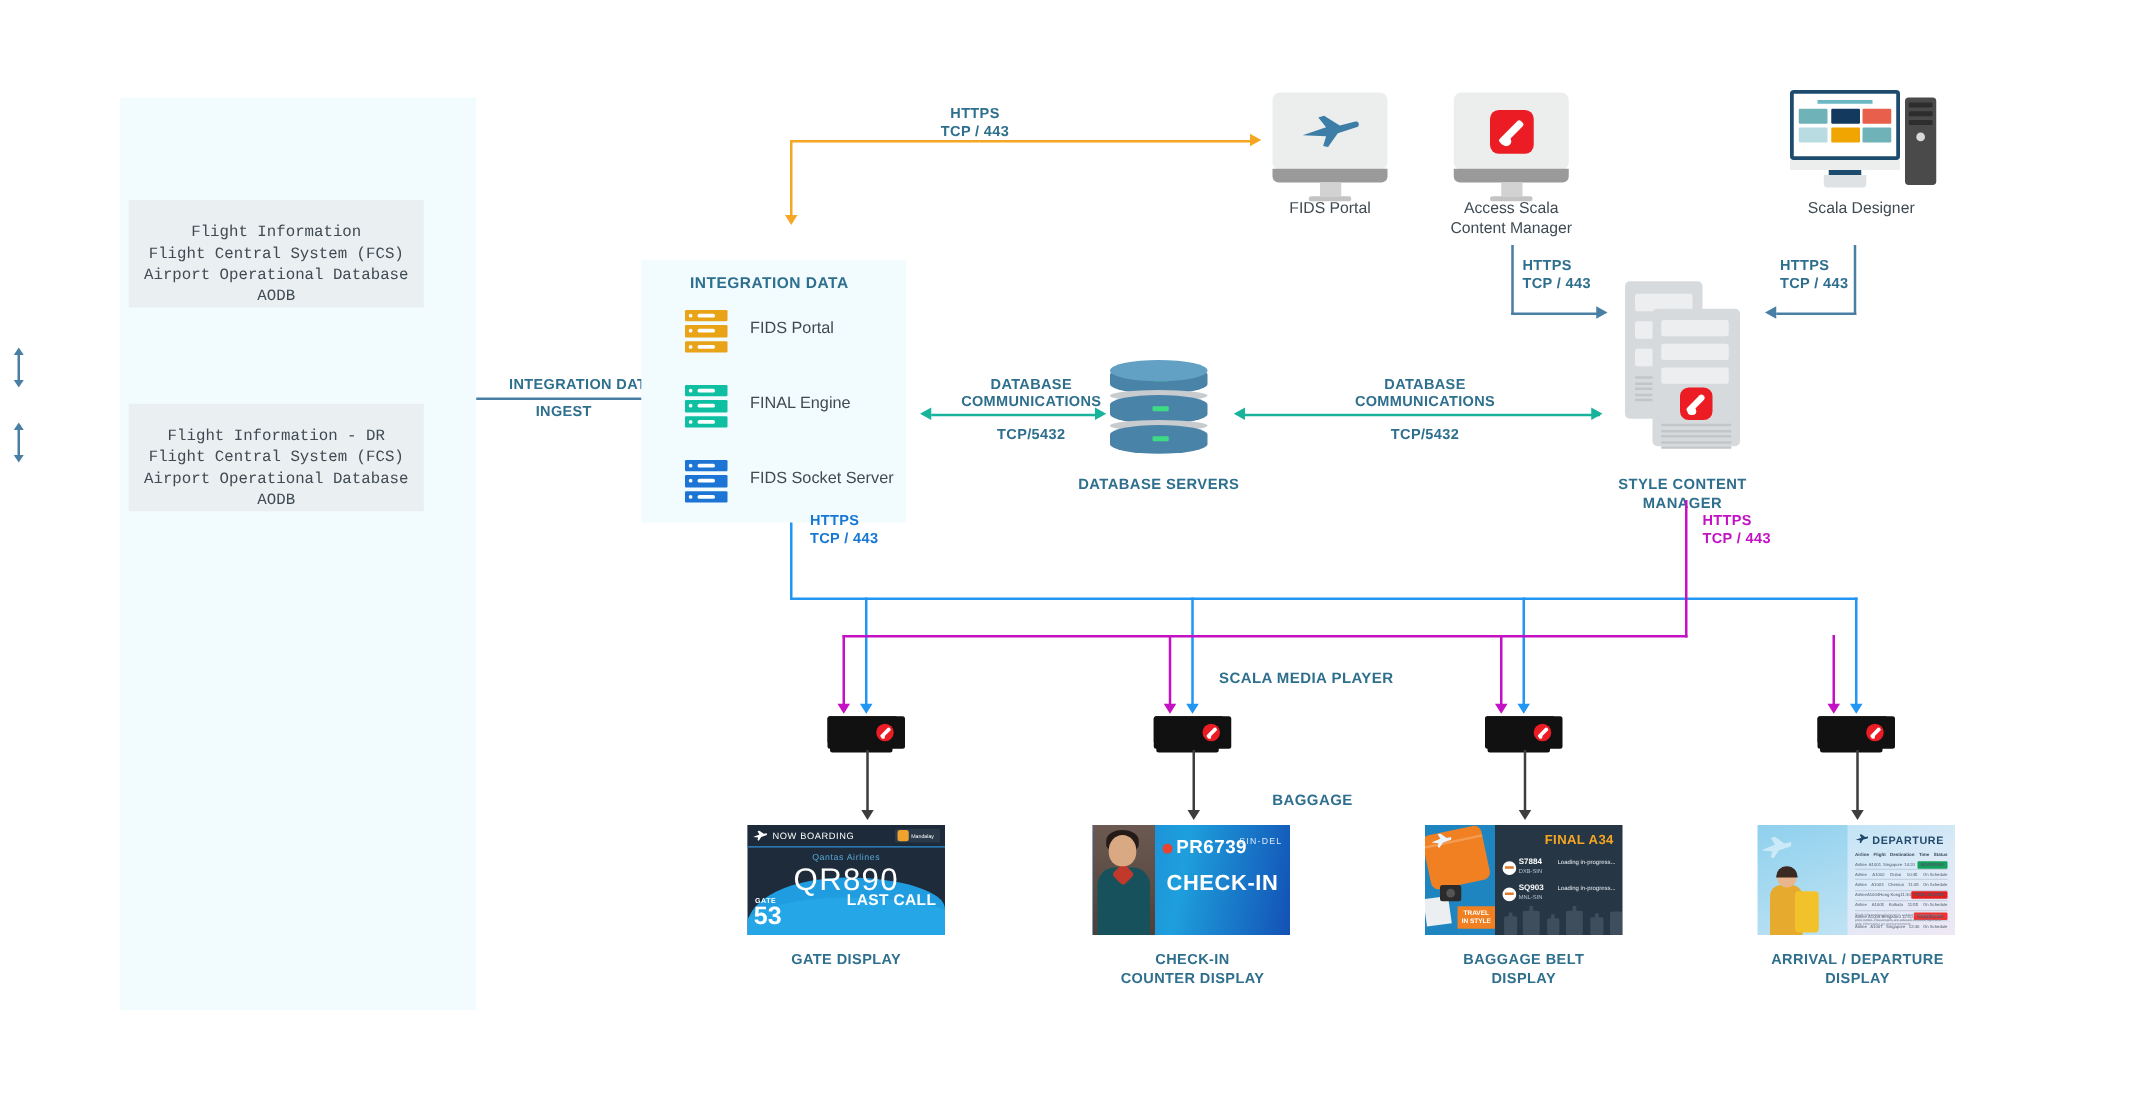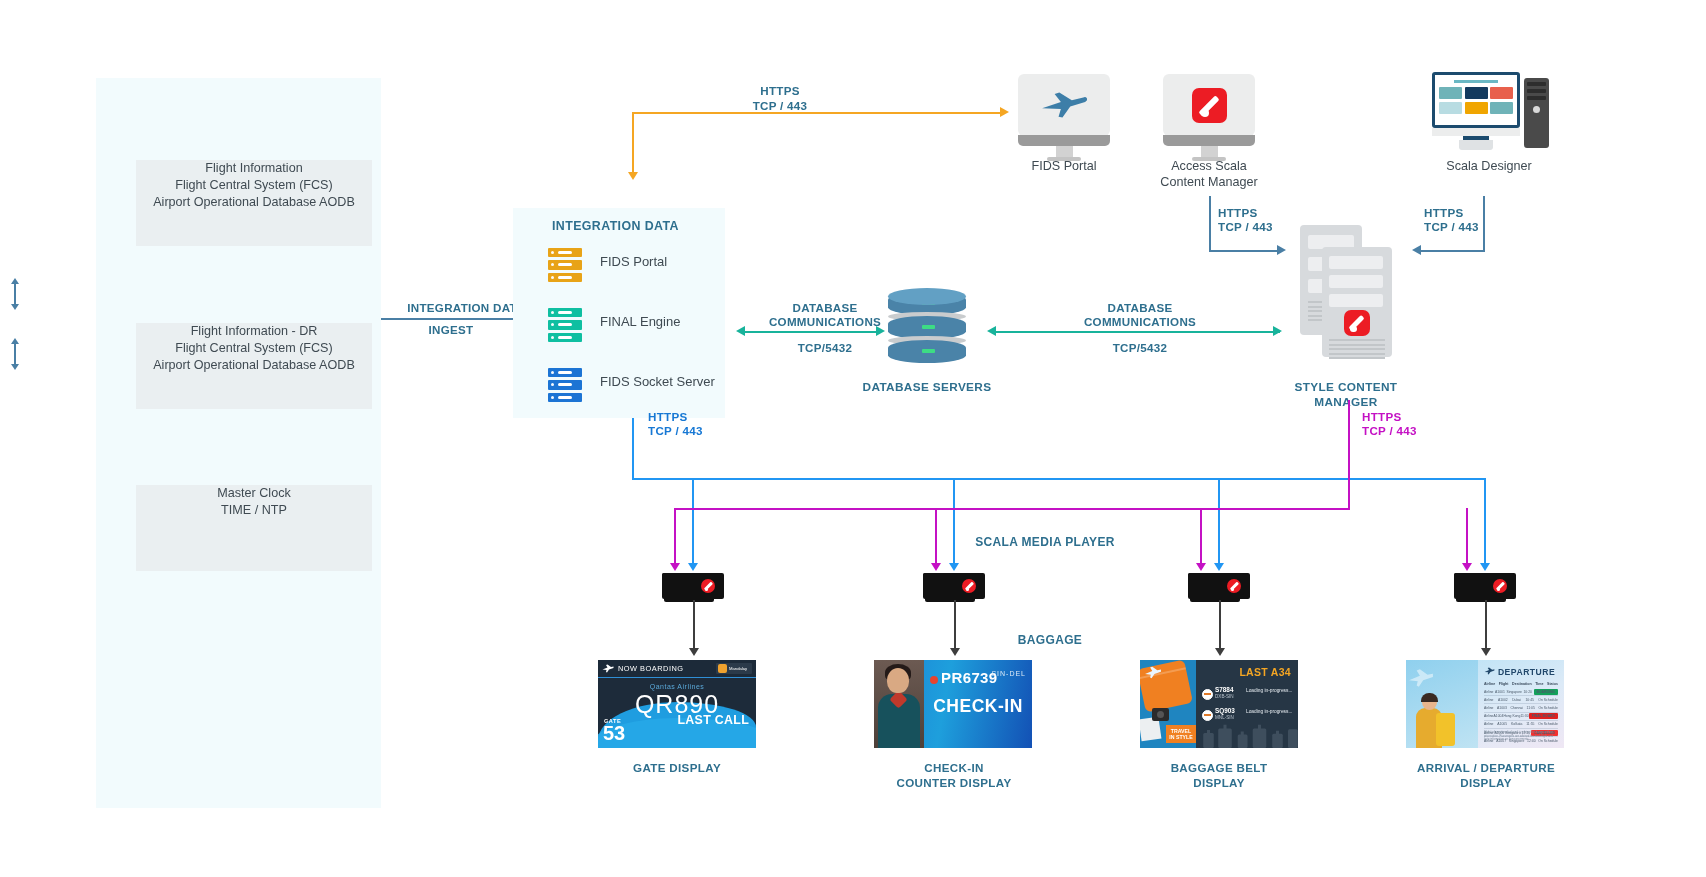--- a/index.html
+++ b/index.html
@@ -3,22 +3,22 @@
 <meta charset="utf-8">
 <style>
   html,body{margin:0;padding:0;background:#ffffff;}
   body{width:1706px;height:877px;position:relative;overflow:hidden;
        font-family:"Liberation Sans","DejaVu Sans",sans-serif;}
   .stage{position:absolute;left:0;top:0;width:1706px;height:877px;}
   .abs{position:absolute;}
 
   
   #source-column{left:96px;top:78px;width:285px;height:730px;background:#f2fbfd;}
-  .source-box{position:absolute;left:136px;width:236px;background:#eaeff1;
-              display:flex;align-items:flex-start;justify-content:center;text-align:center;}
+  .source-box{position:absolute;left:103px;width:236px;background:#eaeff1;
+              display:flex;align-items:flex-end;justify-content:center;text-align:center;font-family:Liberation Mono, monospace;}
   .source-box span{color:#3f4a52;font-size:12.6px;line-height:17px;}
   #source-box-flight-info{top:160px;height:86px;}
   #source-box-flight-info-dr{top:323px;height:86px;}
   #source-box-master-clock{top:485px;height:86px;}
   #source-box-baggage{top:645px;height:86px;}
 
   
   #integration-panel{left:513px;top:208px;width:212px;height:210px;background:#f2fbfd;}
   #integration-title{left:552px;top:219px;color:#2e6f8e;font-size:12.4px;
                      font-weight:bold;letter-spacing:.4px;}
@@ -223,26 +223,20 @@
       <span>Airport Operational Database AODB</span>
     </span>
   </div>
   <div class="source-box" id="source-box-flight-info-dr">
     <span>
       <span>Flight Information - DR</span><br>
       <span>Flight Central System (FCS)</span><br>
       <span>Airport Operational Database AODB</span>
     </span>
   </div>
-  <div class="source-box" id="source-box-master-clock">
-    <span>
-      <span>Master Clock</span><br>
-      <span>TIME / NTP</span>
-    </span>
-  </div>
 
   <div class="lbl lbl-blue" style="left:386px;top:300px;width:160px;text-align:center;">INTEGRATION DATA</div>
   <div class="ln h c-steel" style="left:381px;top:318px;width:135px;"></div>
   <div class="ar ar-r ar-right-steel" style="left:514px;top:313px;"></div>
   <div class="lbl lbl-blue" style="left:386px;top:322px;width:130px;text-align:center;">INGEST</div>
 
   <div class="abs" id="integration-panel"></div>
   <div class="abs" id="integration-title">INTEGRATION DATA</div>
 
   <div class="srv-row" id="srv-row-portal">
@@ -534,21 +528,21 @@
       </svg>
       <div id="bg-paper"></div>
       <div id="bg-cam">
           <div class="lens"></div>
         </div>
       <div id="bg-badge">
         <span>TRAVEL</span>
         <span>IN STYLE</span>
       </div>
     </div>
-    <div id="bg-belt">LAST A34</div>
+    <div id="bg-belt">FINAL A34</div>
     <div class="bg-row" style="top:26px;">
       <div class="dot">
           <i></i>
         </div>
       <div class="fl">S7884</div>
       <div class="rt">DXB-SIN</div>
       <div class="st">Loading in-progress...</div>
     </div>
     <div class="bg-row" style="top:47px;">
       <div class="dot">

